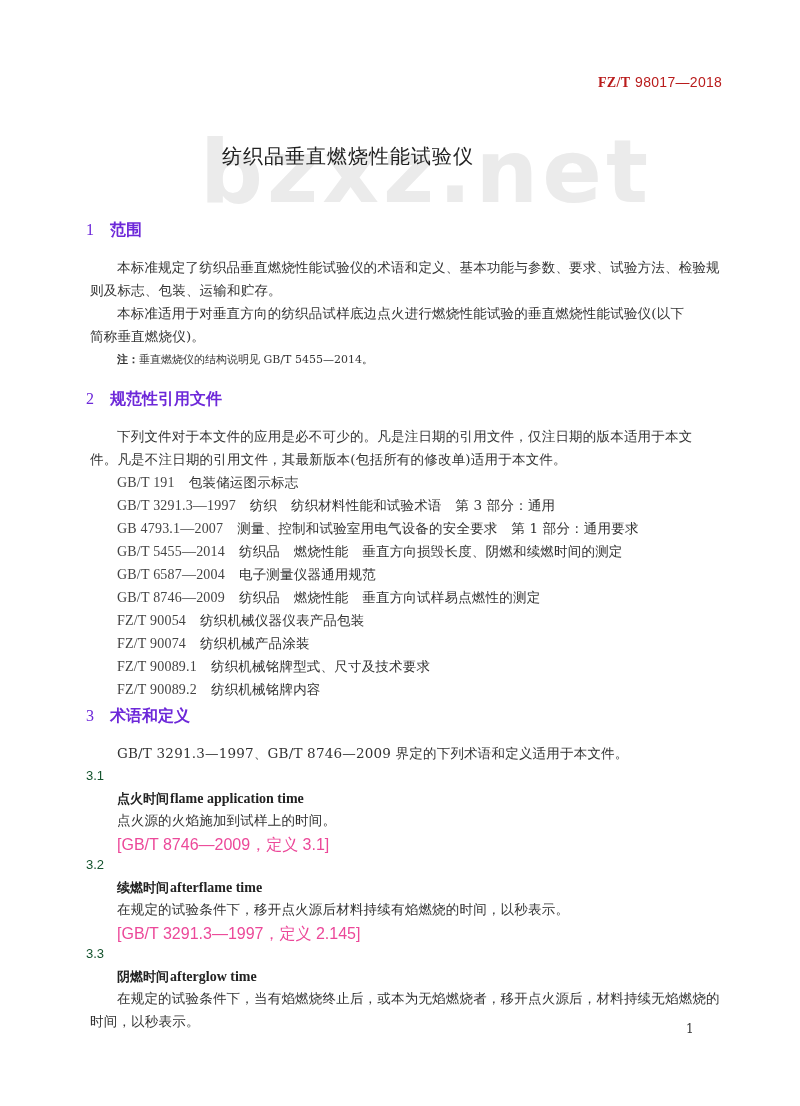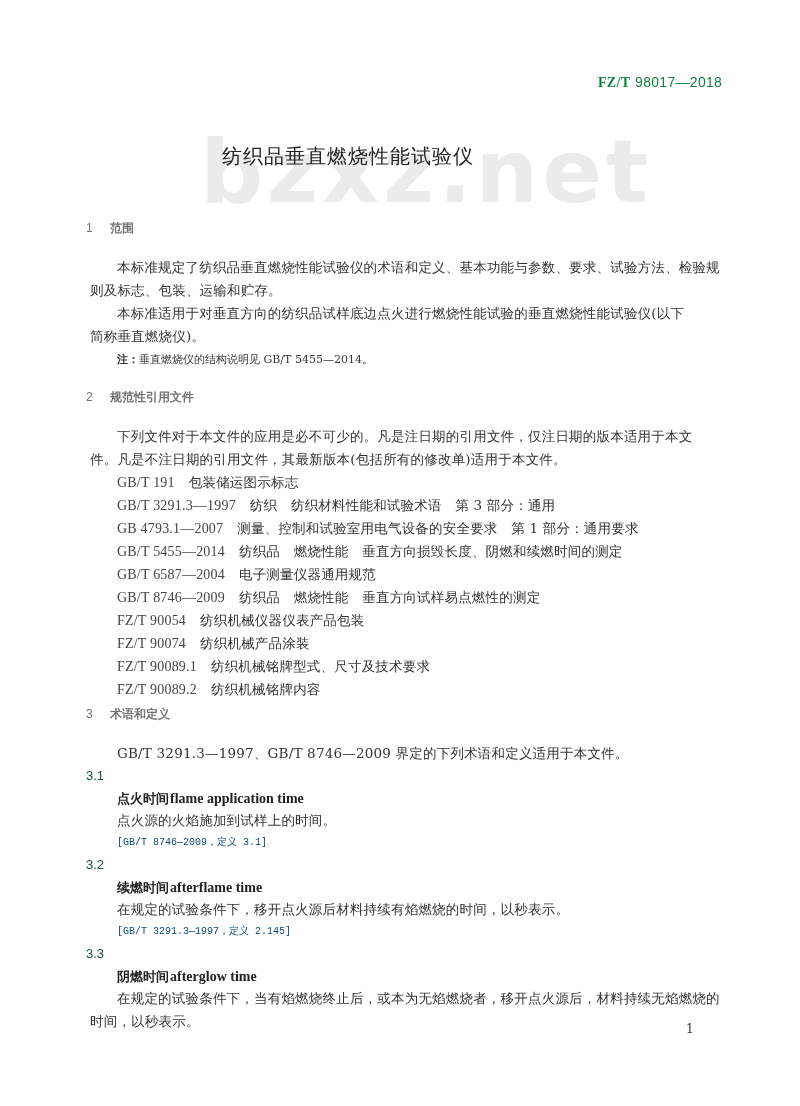--- a/index.html
+++ b/index.html
@@ -1,36 +1,36 @@
 <!DOCTYPE html>
 <html><head>
 <meta charset="utf-8">
 <style>
   html, body { margin: 0; padding: 0; background: #ffffff; }
   body { width: 800px; height: 1106px; position: relative; overflow: hidden;
          font-family: "DejaVu Serif", "Liberation Serif", serif; color: #222; }
   .abs { position: absolute; white-space: nowrap; }
-  .std-code { left: 598px; top: 74px; font-size: 14px; letter-spacing: 0.3px; color: #15803d; }
+  .std-code { left: 598px; top: 74px; font-size: 14px; letter-spacing: 0.3px; color: #b91c1c; }
   .std-code .b { font-family: "Liberation Serif", serif; font-weight: bold; }
   .std-code .n { font-family: "Liberation Sans", sans-serif; }
   .watermark { left: 200px; top: 128px; font-family: "DejaVu Sans", sans-serif; font-weight: bold;
                font-size: 88px; color: #ebebeb; letter-spacing: 4px; line-height: 1; z-index: 0; }
   .title { left: 0; width: 696px; top: 143px; text-align: center; font-family: "DejaVu Sans", sans-serif;
            font-size: 20px; letter-spacing: 1px; color: #222; z-index: 1; }
-  .h { font-family: Liberation Sans, sans-serif; font-size: 12px; font-weight: bold; color: #737373; }
+  .h { font-family: Liberation Serif, serif; font-size: 16px; font-weight: bold; color: #6d28d9; }
   .h .num { display: inline-block; width: 24px; font-weight: normal; }
   .p { font-size: 13.5px; color: #333; letter-spacing: 0.2px; }
   .note { font-size: 11px; color: #333; }
   .note b { font-family: "DejaVu Sans", sans-serif; }
   .ref .code { display: inline-block; font-family: "Liberation Serif", serif; font-size: 14px; color: #444; }
   .ref .gap { display: inline-block; width: 14px; }
   .term { font-family: "DejaVu Sans", sans-serif; font-weight: bold; font-size: 13px; color: #222; }
   .term .en { font-family: "Liberation Serif", serif; font-weight: bold; font-size: 14px; margin-left: 1px; }
   .clause-no { font-family: "Liberation Sans", sans-serif; font-size: 13px; color: #14532d; }
-  .src { font-family: Liberation Mono, monospace; font-size: 10px; color: #0c4a6e; }
+  .src { font-family: Liberation Sans, sans-serif; font-size: 16px; color: #ec4899; }
   .pageno { left: 686px; top: 1022px; font-size: 12px; color: #333; }
 </style>
 </head>
 <body>
 
 <div class="abs std-code">
   <span class="b">FZ/T</span>
   <span class="n">98017—2018</span>
 </div>
 

